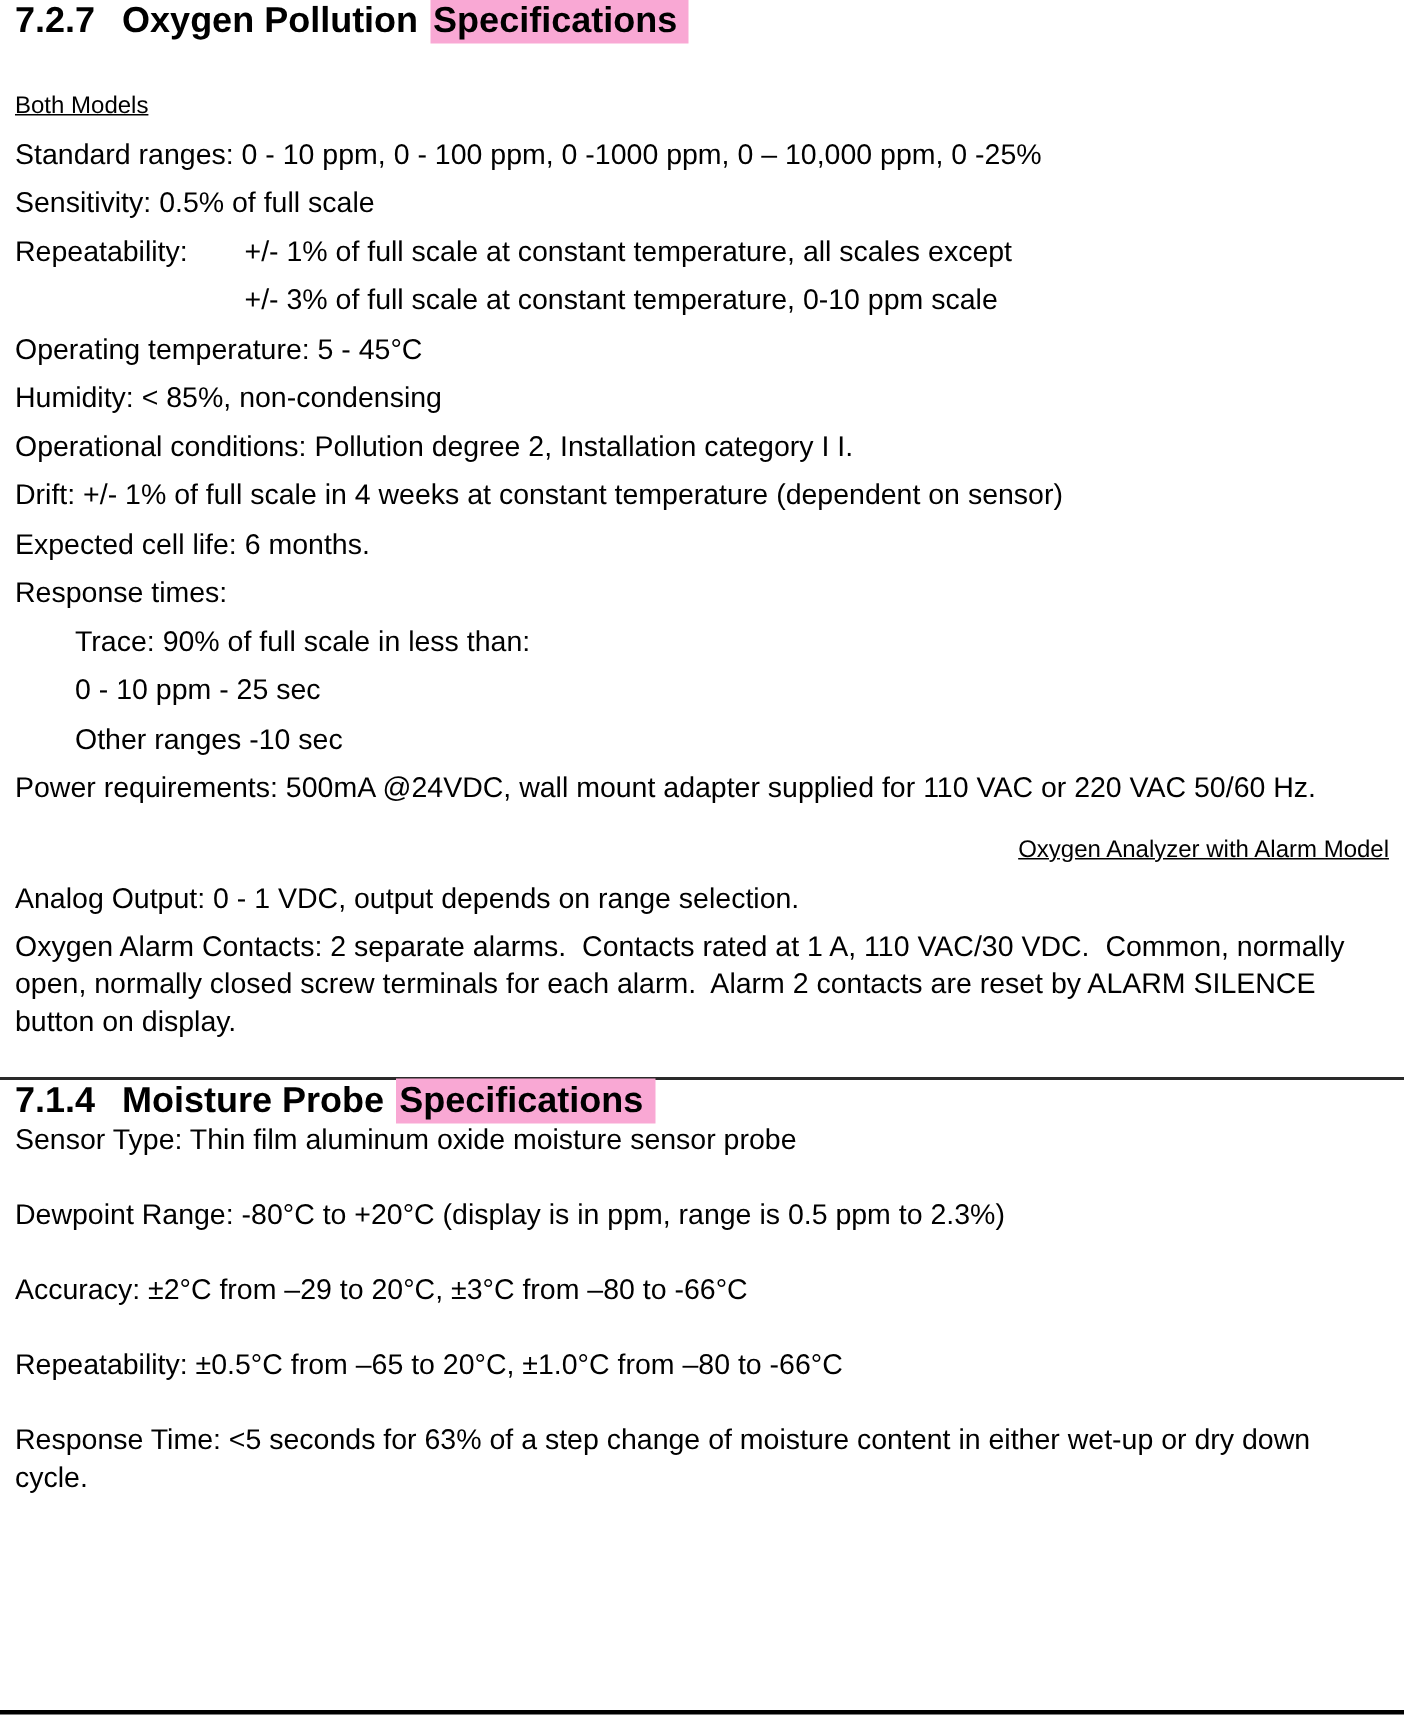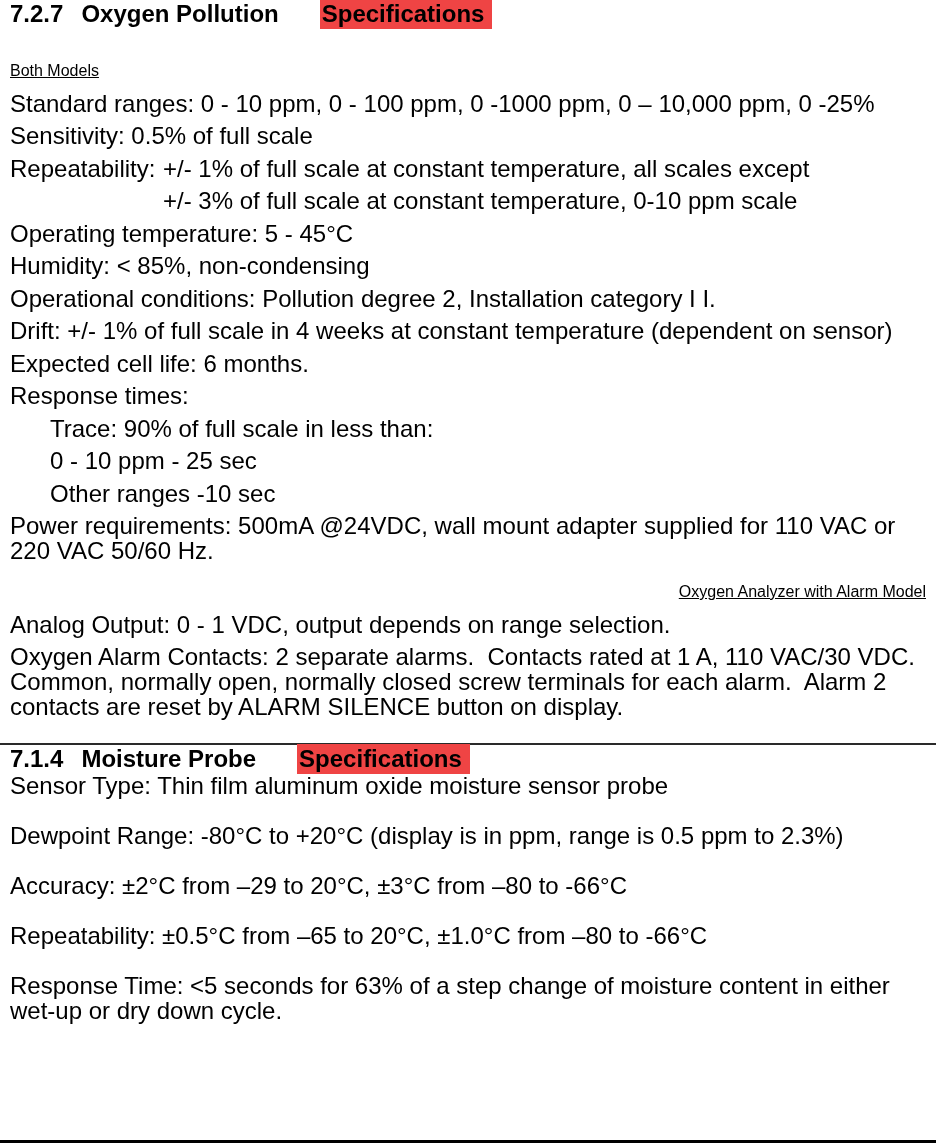--- a/index.html
+++ b/index.html
@@ -22,26 +22,25 @@
     line-height: 28px;
     font-weight: bold;
     margin: 0;
     white-space: pre;
   }
   .heading-oxygen { margin: 14px 0 0 45px; }
   .heading-moisture { margin: 16px 0 0 38px; }
   .h-num { margin-right: 18px; }
   .h-title { margin-right: 8px; }
   .hl {
-    background: #ef4444;
+    background: #f9a8d4;
     padding: 1px 8px 2px 2px;
-    margin-left: 33px;
   }
   p.spec {
-    font-size: 24px;
+    font-size: 19px;
     line-height: 25px;
     margin: 0 0 7.5px 0;
     white-space: pre-wrap;
   }
   .subheading {
     font-size: 16px;
     line-height: 25px;
     margin: 30px 0 7.5px 0;
     text-decoration: underline;
   }

